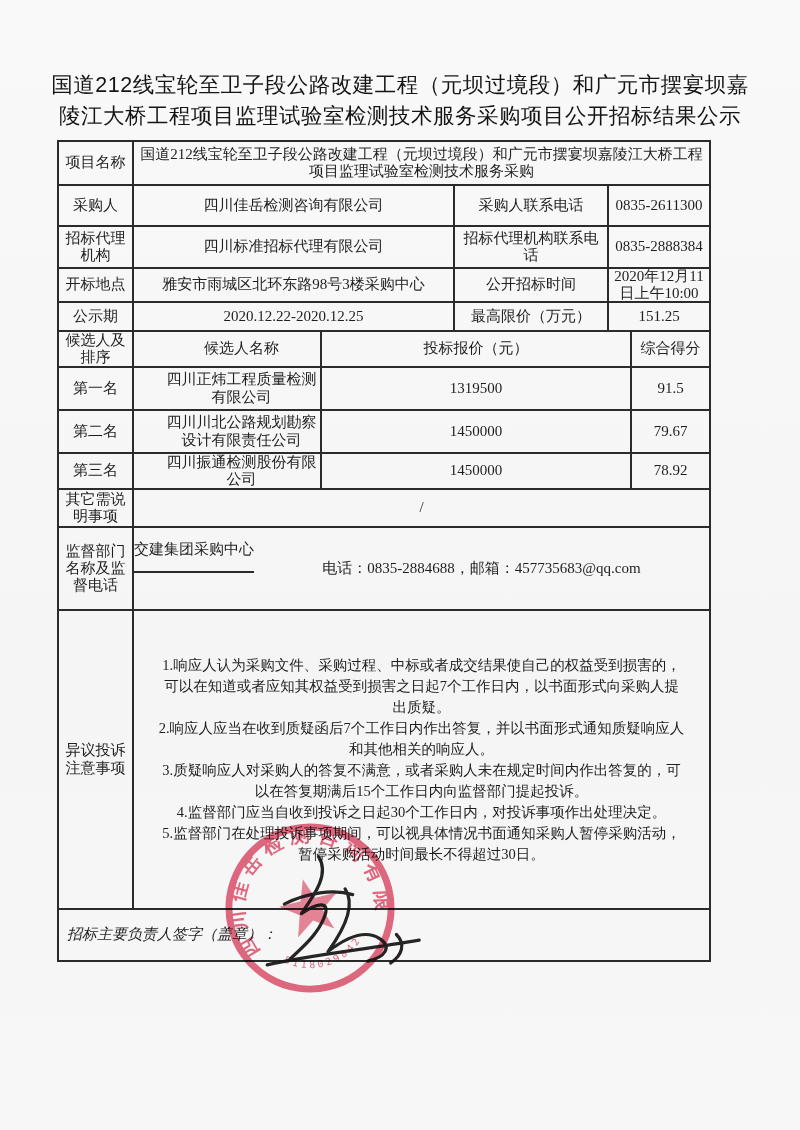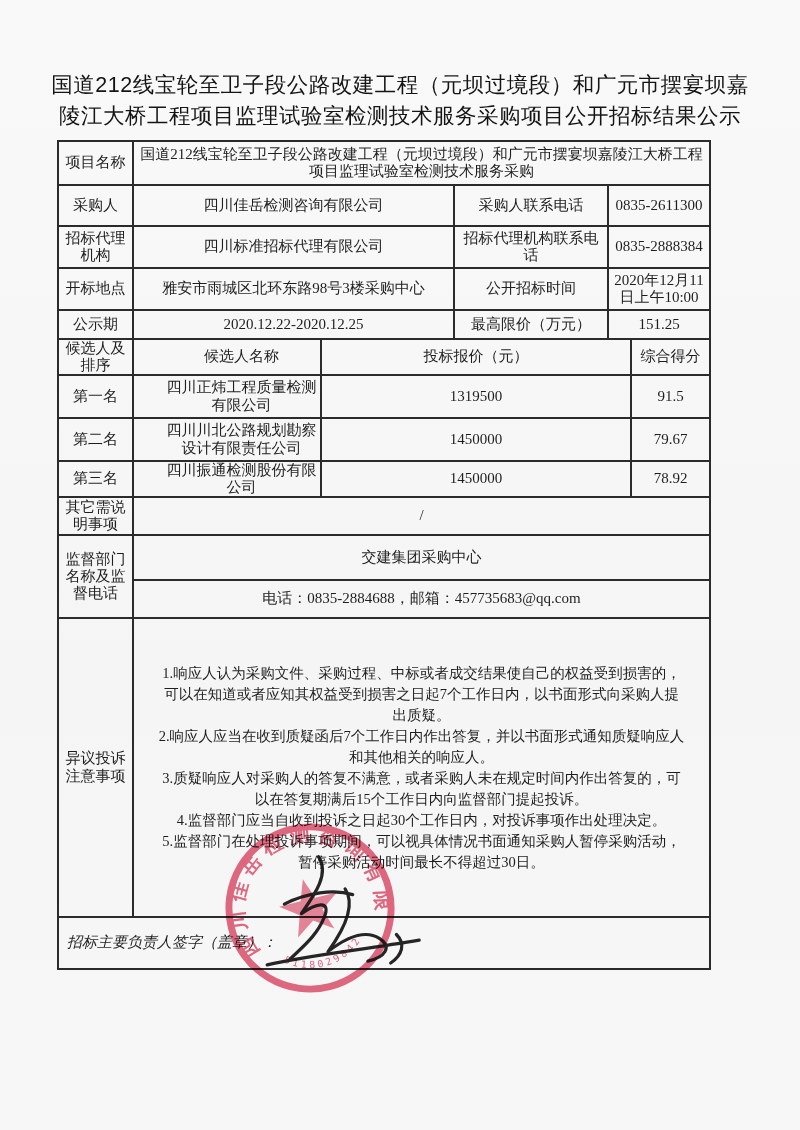--- a/index.html
+++ b/index.html
@@ -34,25 +34,25 @@
   
   .c-val1 { width:321px; flex:none; }
   .c-lab2 { width:154px; flex:none; }
   .c-val2 { flex:1; }
   .c-rest { flex:1; }
   
   .c-name { width:188px; flex:none;padding-left:32px; }
   .c-price { width:310px; flex:none; }
   .c-score { flex:1; }
   
-  .h-r1{height:44px;} .h-r2{height:41px;} .h-r3{height:42px;} .h-r4{height:42px;}
+  .h-r1{height:44px;} .h-r2{height:41px;} .h-r3{height:42px;} .h-r4{height:34px;}
   .h-r5{height:29px;} .h-r6{height:36px;} .h-r7{height:43px;} .h-r8{height:43px;}
   .h-r9{height:36px;} .h-r10{height:38px;} .h-r11{height:83px;} .h-r12{height:299px;}
   .h-r13{height:50px;}
-  .sup-right { flex:1; display:flex; flex-direction:column; }
+  .sup-right { flex:1; display:flex; flex-direction:row; }
   .sup-top { height:45px; border-bottom:2px solid #2b2b2b; display:flex; align-items:center; justify-content:center; }
   .sup-bot { flex:1; display:flex; align-items:center; justify-content:center; }
   .objection-body {
     flex:1; display:flex; flex-direction:column; justify-content:center;
     padding:6px 24px; font-size:14.5px; line-height:21px; text-align:center;
   }
   .objection-body div { text-align:center; }
   .sign-row .cell { justify-content:flex-start; text-align:left; padding-left:8px; }
   
   .stamp {

